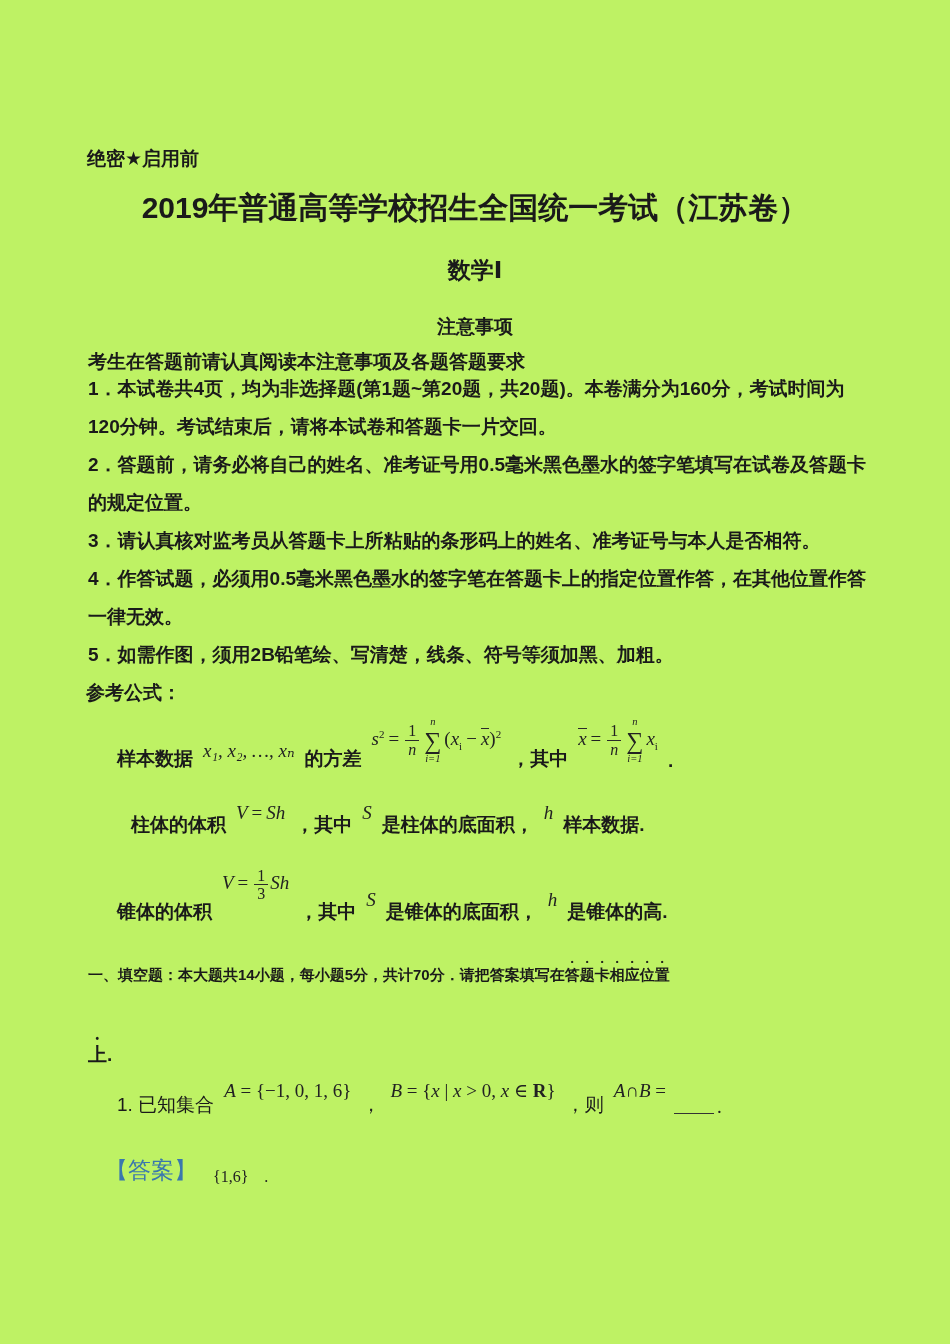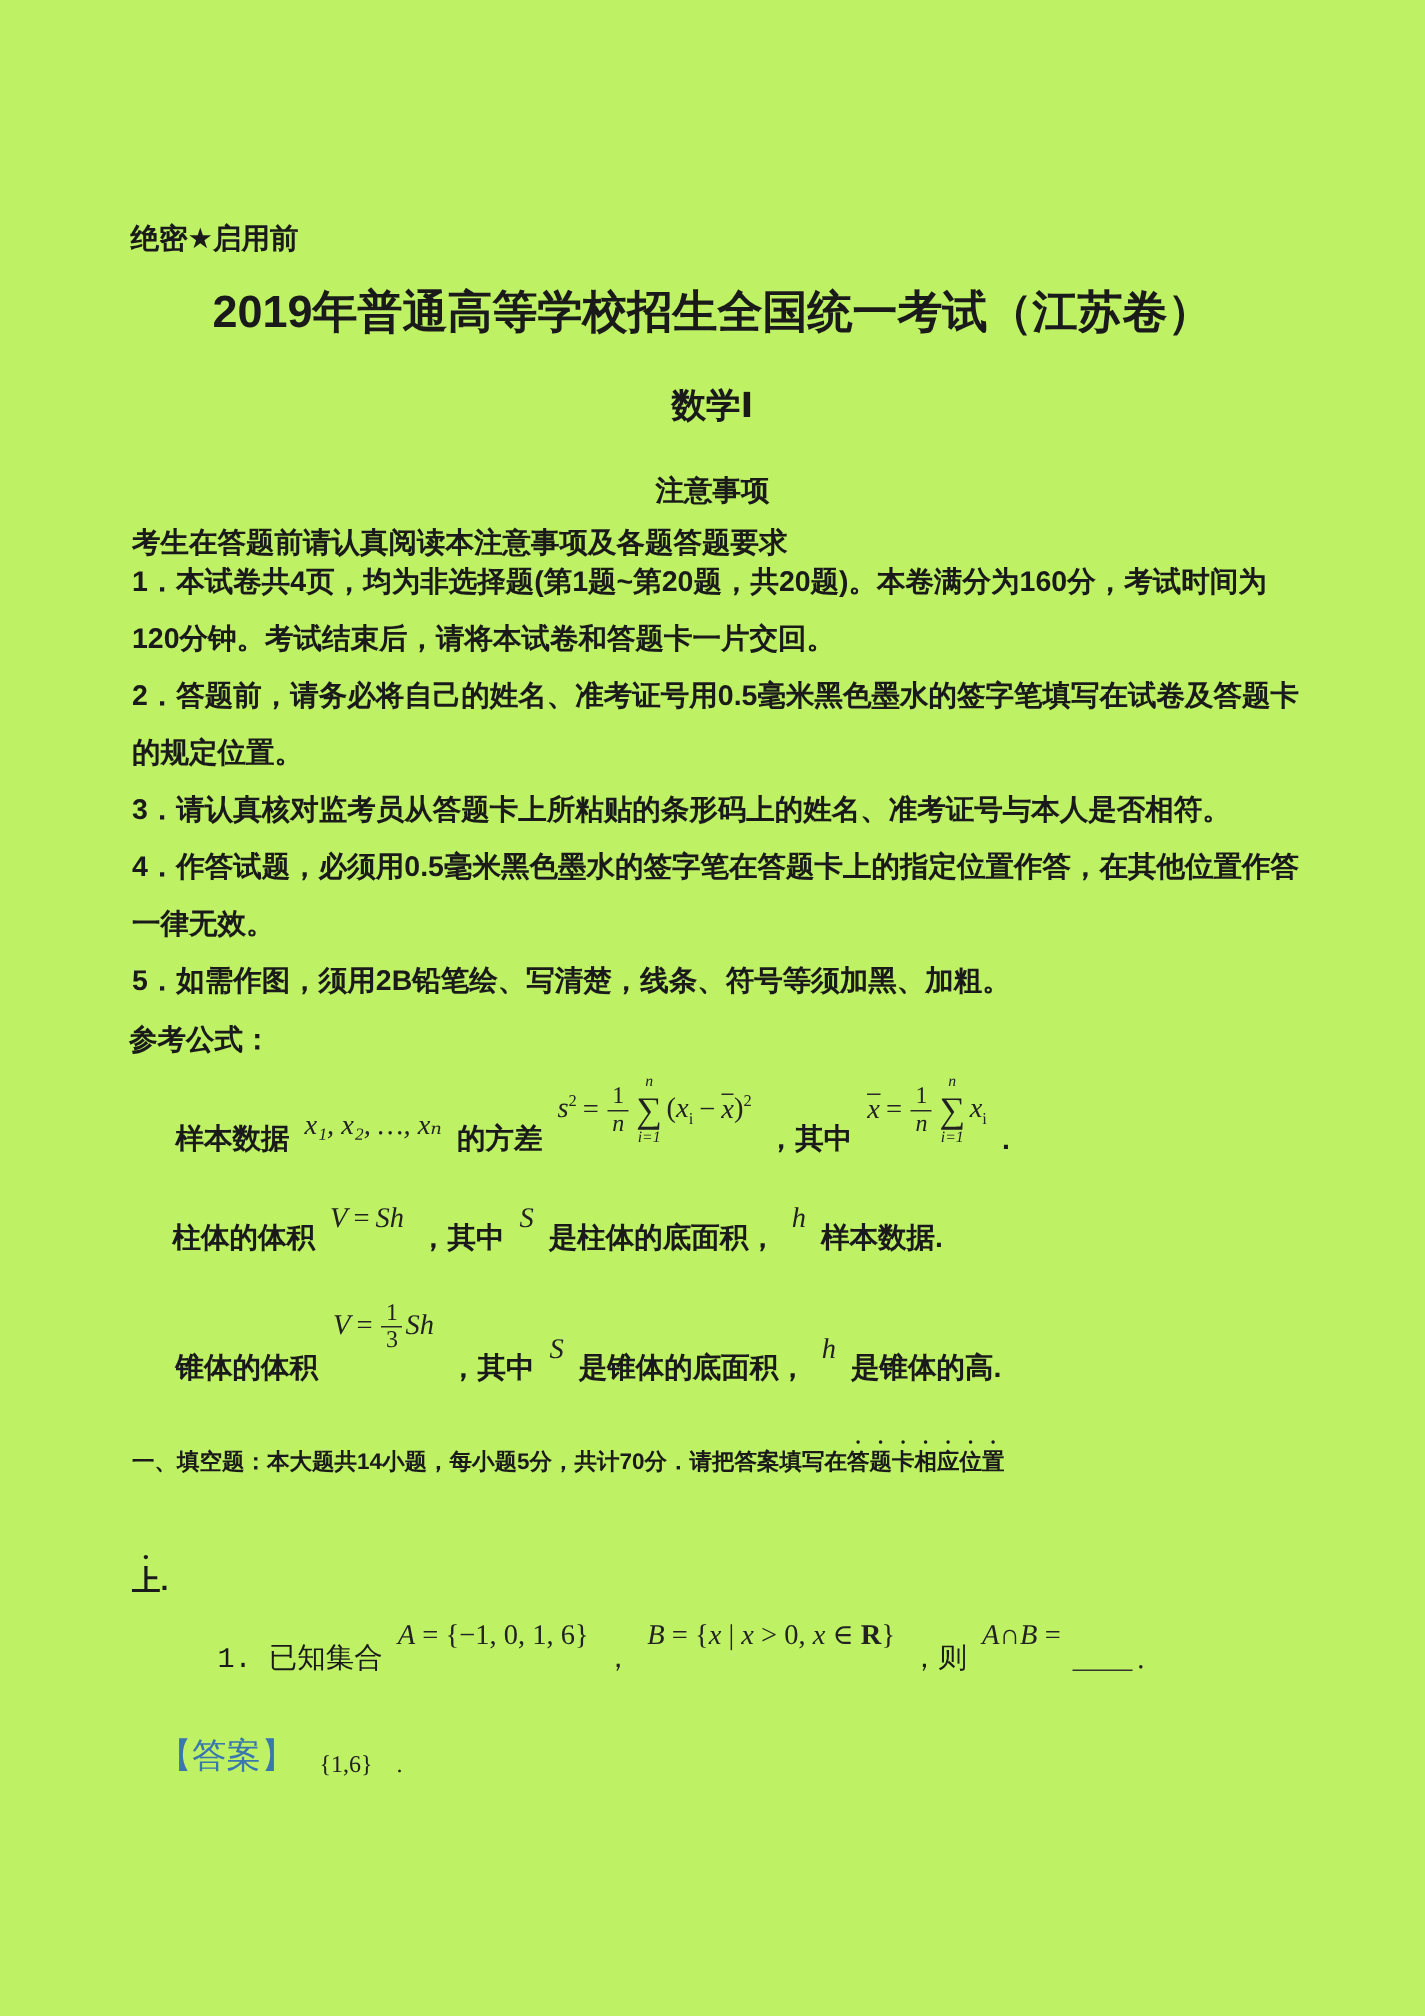--- a/index.html
+++ b/index.html
@@ -16,21 +16,21 @@
   .doc-title{top:188px;font-size:30px;font-weight:700;margin:0;}
   .doc-subject{top:255px;font-size:23px;font-weight:700;margin:0;}
   .notice-heading{top:314px;font-size:19px;font-weight:700;}
   .notice-intro{left:88px;top:349px;font-size:19px;font-weight:600;}
   .notices{left:88px;top:370px;width:780px;font-size:19px;line-height:38px;font-weight:600;}
   .notices p{margin:0;}
   .formula-label{left:86px;top:680px;font-size:19px;font-weight:600;}
 
   .frow{display:flex;align-items:flex-end;white-space:nowrap;}
   .frow-variance{left:117px;top:700px;height:72px;}
-  .frow-cylinder{left:115px;top:794px;height:44px;}
+  .frow-cylinder{left:131px;top:794px;height:44px;}
   .frow-cone{left:117px;top:848px;height:77px;}
   .qrow{left:117px;top:1068px;height:50px;}
 
   
   .math,.mrow{font-family:"Liberation Serif","DejaVu Serif",serif;font-size:19px;color:#222;}
   .math-it{font-style:italic;}
   .mrow{display:inline-block;white-space:nowrap;}
   .mrow i{font-style:italic;font-weight:400;}
   .mrow sup,.mrow sub{font-size:11px;}
   .op{padding:0 4px;}
@@ -147,21 +147,21 @@
   </div>
 
   <div class="abs section-heading">
     <span>一、填空题：本大题共14小题，每小题5分，共计70分．请把答案填写在</span><span class="em-dot">答题卡相应位置</span>
   </div>
   <div class="abs carry-line">
     <span class="em-dot">上</span><span>.</span>
   </div>
 
   <div class="abs frow qrow">
-    <span class="cn" style="font-family:Liberation Mono, monospace;margin-left:28px;">1. 已知集合</span>
+    <span class="cn" style="font-family:Liberation Sans, sans-serif;">1. 已知集合</span>
     <span class="mrow raise-16 gap-l">
       <i>A</i><span> = {−1, 0, 1, 6}</span>
     </span>
     <span class="mrow gap-l">，</span>
     <span class="mrow raise-16 gap-l">
       <i>B</i><span> = {</span><i>x</i><span> | </span><i>x</i><span> &gt; 0, </span><i>x</i><span> ∈ </span><b>R</b><span>}</span>
     </span>
     <span class="cn gap-l" style="font-family:'Liberation Serif','DejaVu Serif',serif;">，则</span>
     <span class="mrow raise-16 gap-l">
       <i>A</i><span>∩</span><i>B</i><span> =</span>

